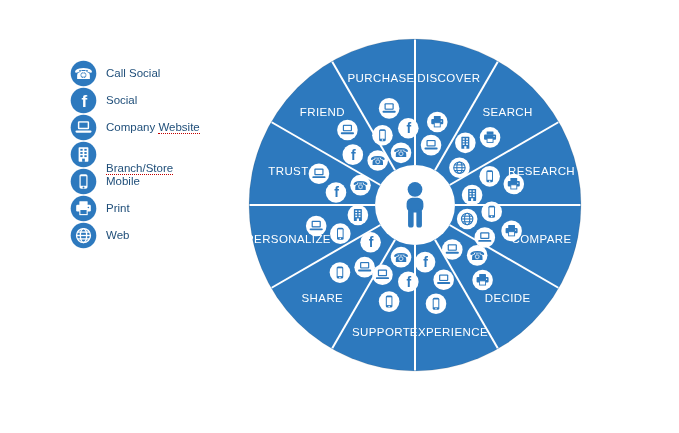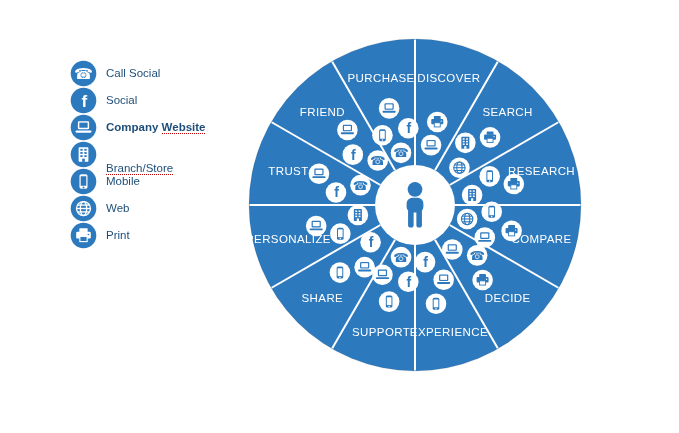--- a/index.html
+++ b/index.html
@@ -37,21 +37,21 @@
       </div>
       <div class="legend-item">
         <svg width="27" height="27" viewBox="-13.5 -13.5 27 27">
           <circle cx="0" cy="0" r="12.8" fill="#2D79BE"></circle>
           <g transform="scale(1.22)">
             <rect x="-4.6" y="-5.2" width="9.2" height="6.6" rx="1" fill="#FFFFFF"></rect>
             <rect x="-3.4" y="-4" width="6.8" height="4.2" fill="#2D79BE"></rect>
             <rect x="-6.6" y="2.4" width="13.2" height="1.9" rx="0.95" fill="#FFFFFF"></rect>
           </g>
         </svg>
-        <span class="legend-label" style="color: rgb(31, 78, 121); font-weight: bold;">Company <span class="squiggle" style="border-bottom-color: rgb(192, 0, 0);">Website</span></span>
+        <span class="legend-label" style="color: rgb(31, 78, 121);">Company <span class="squiggle" style="border-bottom-color: rgb(192, 0, 0);">Website</span></span>
       </div>
       <div class="legend-item">
         <svg width="27" height="27" viewBox="-13.5 -13.5 27 27">
           <circle cx="0" cy="0" r="12.8" fill="#2D79BE"></circle>
           <g transform="scale(1.22)">
             <rect x="-4" y="-6" width="8" height="12" rx="0.6" fill="#FFFFFF"></rect>
             <rect x="-2.6" y="-4.6" width="1.9" height="1.5" fill="#2D79BE"></rect>
             <rect x="0.7" y="-4.6" width="1.9" height="1.5" fill="#2D79BE"></rect>
             <rect x="-2.6" y="-1.9999999999999996" width="1.9" height="1.5" fill="#2D79BE"></rect>
             <rect x="0.7" y="-1.9999999999999996" width="1.9" height="1.5" fill="#2D79BE"></rect>
@@ -70,40 +70,40 @@
             <rect x="-2.3" y="-4.3" width="4.6" height="7.8" fill="#2D79BE"></rect>
             <circle cx="0" cy="4.9" r="0.75" fill="#2D79BE"></circle>
           </g>
         </svg>
         <span class="legend-label" style="color: rgb(31, 78, 121); text-align: right;">Mobile</span>
       </div>
       <div class="legend-item">
         <svg width="27" height="27" viewBox="-13.5 -13.5 27 27">
           <circle cx="0" cy="0" r="12.8" fill="#2D79BE"></circle>
           <g transform="scale(1.22)">
+            <rect x="-3.4" y="-6" width="6.8" height="3.4" rx="0.4" fill="#FFFFFF"></rect>
+            <rect x="-6" y="-3" width="12" height="5.4" rx="1" fill="#FFFFFF"></rect>
+            <circle cx="4" cy="-0.8" r="0.65" fill="#2D79BE"></circle>
+            <rect x="-3" y="0.8" width="6" height="4.2" fill="#2D79BE" stroke="#FFFFFF" stroke-width="0.9"></rect>
+          </g>
+        </svg>
+        <span class="legend-label" style="color: rgb(31, 78, 121);">Print</span>
+      </div>
+      <div class="legend-item">
+        <svg width="27" height="27" viewBox="-13.5 -13.5 27 27">
+          <circle cx="0" cy="0" r="12.8" fill="#2D79BE"></circle>
+          <g transform="scale(1.22)">
             <circle cx="0" cy="0" r="5.7" fill="none" stroke="#FFFFFF" stroke-width="1.1"></circle>
             <ellipse cx="0" cy="0" rx="2.6" ry="5.7" fill="none" stroke="#FFFFFF" stroke-width="1.1"></ellipse>
             <line x1="-5.7" y1="0" x2="5.7" y2="0" fill="none" stroke="#FFFFFF" stroke-width="1.1"></line>
             <line x1="-4.9" y1="-2.8" x2="4.9" y2="-2.8" fill="none" stroke="#FFFFFF" stroke-width="1.1"></line>
             <line x1="-4.9" y1="2.8" x2="4.9" y2="2.8" fill="none" stroke="#FFFFFF" stroke-width="1.1"></line>
           </g>
         </svg>
         <span class="legend-label" style="color: rgb(31, 78, 121);">Web</span>
-      </div>
-      <div class="legend-item">
-        <svg width="27" height="27" viewBox="-13.5 -13.5 27 27">
-          <circle cx="0" cy="0" r="12.8" fill="#2D79BE"></circle>
-          <g transform="scale(1.22)">
-            <rect x="-3.4" y="-6" width="6.8" height="3.4" rx="0.4" fill="#FFFFFF"></rect>
-            <rect x="-6" y="-3" width="12" height="5.4" rx="1" fill="#FFFFFF"></rect>
-            <circle cx="4" cy="-0.8" r="0.65" fill="#2D79BE"></circle>
-            <rect x="-3" y="0.8" width="6" height="4.2" fill="#2D79BE" stroke="#FFFFFF" stroke-width="0.9"></rect>
-          </g>
-        </svg>
-        <span class="legend-label" style="color: rgb(31, 78, 121);">Print</span>
       </div>
     </div>
   <div class="wheel-wrap">
     <svg id="wheel-svg" width="334" height="334" viewBox="0 0 334 334">
         <circle cx="167" cy="167" r="166" fill="#2D79BE" stroke="rgba(0,0,0,0.10)" stroke-width="1"></circle>
         <line x1="167" y1="127" x2="167" y2="1.5" stroke="#fff" stroke-width="2"></line>
         <line x1="187" y1="132.35898384862247" x2="249.75" y2="23.67279567367541" stroke="#fff" stroke-width="2"></line>
         <line x1="201.64101615137756" y1="147" x2="310.3272043263246" y2="84.25000000000001" stroke="#fff" stroke-width="2"></line>
         <line x1="207" y1="167" x2="332.5" y2="167" stroke="#fff" stroke-width="2"></line>
         <line x1="201.64101615137756" y1="187" x2="310.3272043263246" y2="249.75" stroke="#fff" stroke-width="2"></line>

